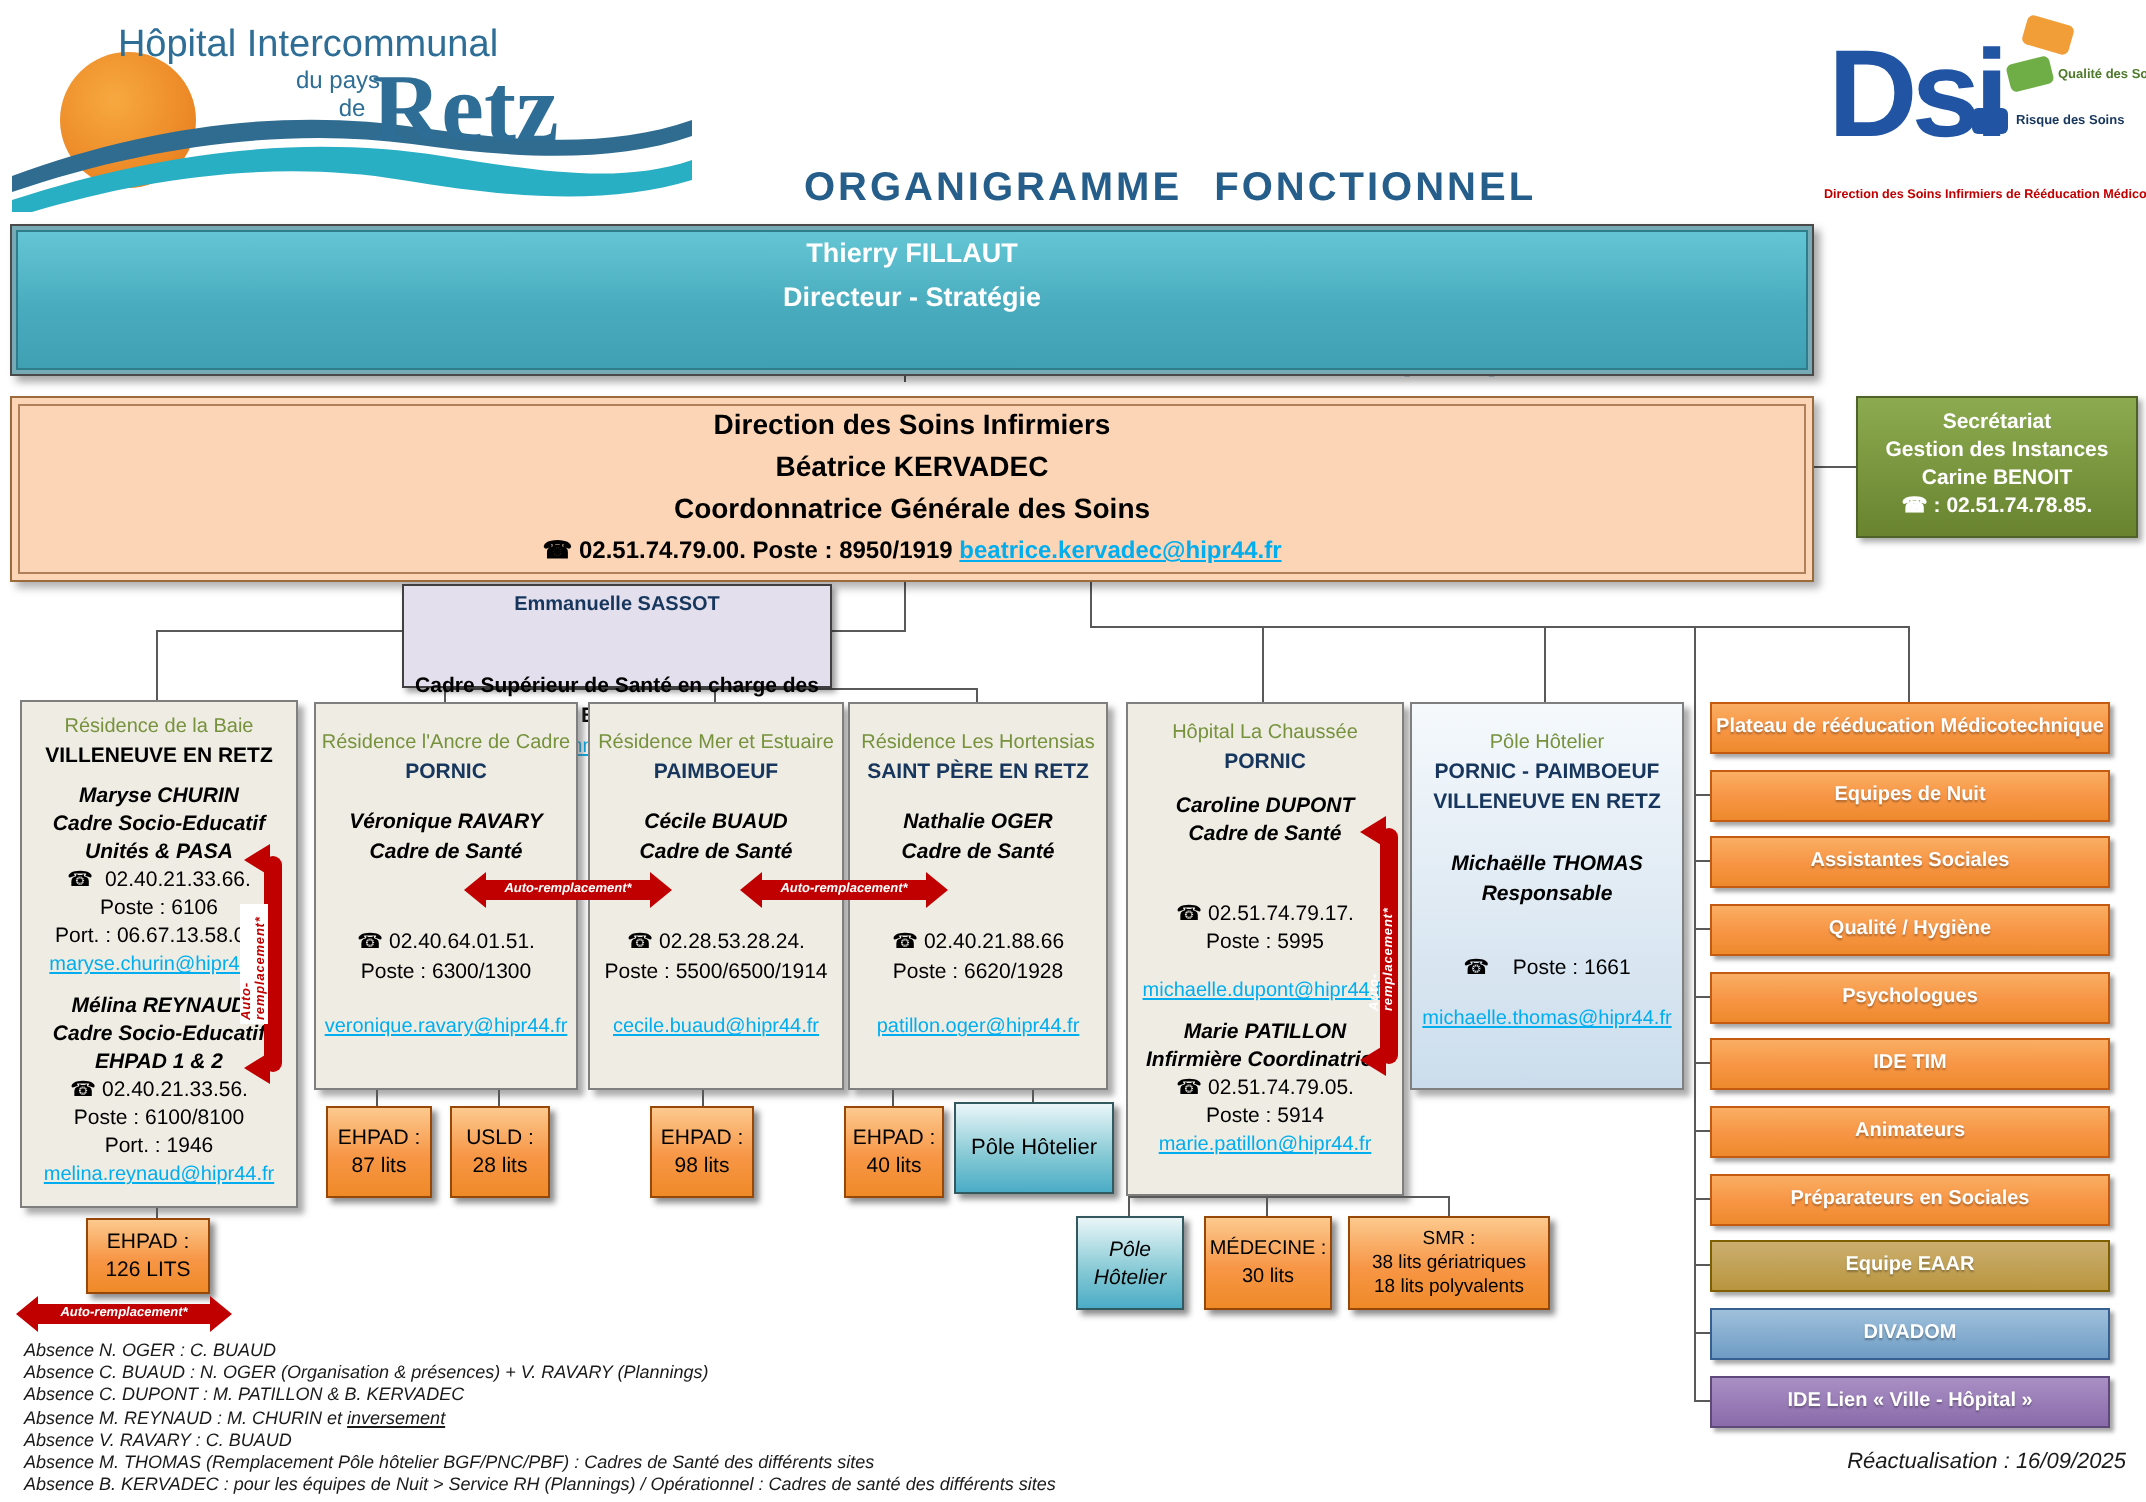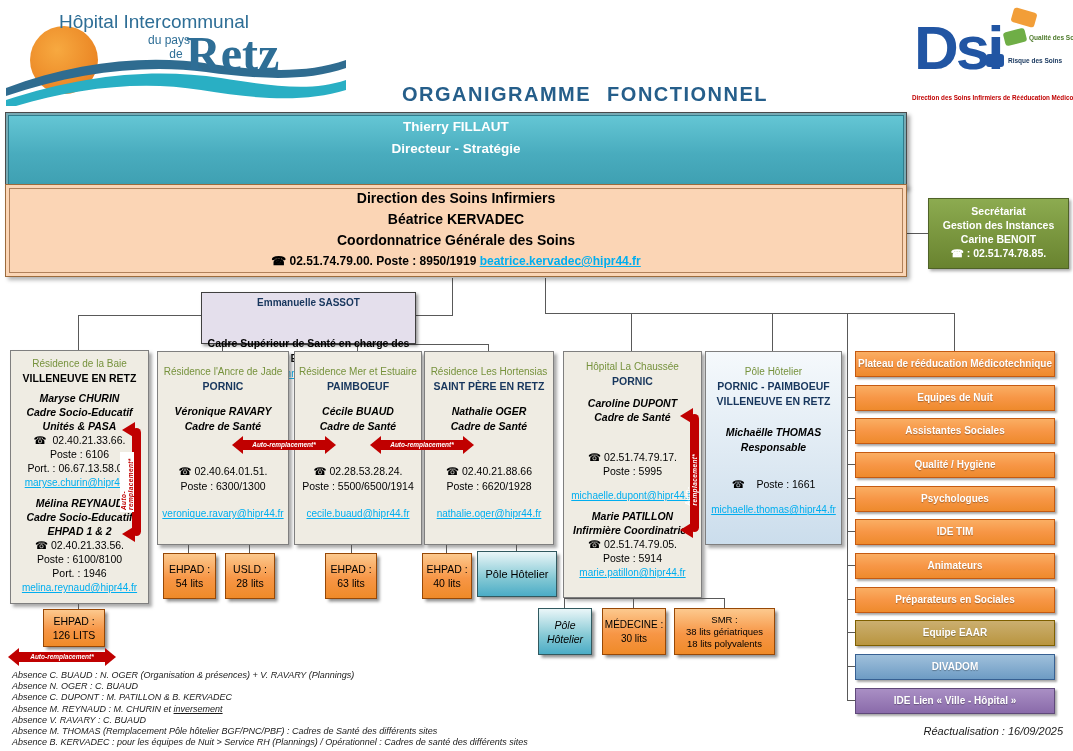--- a/index.html
+++ b/index.html
@@ -17,21 +17,21 @@
   .tag{position:absolute;font-size:6.5px;font-weight:bold;white-space:nowrap;}
   .dsisub{position:absolute;left:0;top:88px;width:156px;font-size:6.3px;font-weight:bold;
           color:#C00000;text-align:center;white-space:nowrap;}
   
   .box{position:absolute;text-align:center;z-index:2;}
   .box-dg{left:5px;top:112px;width:900px;height:71px;
      background:linear-gradient(180deg,#66C8D6 0%,#49ACBE 55%,#3E9FB1 100%);
      border:1px solid #4A4A4A;
      box-shadow:inset 0 0 0 2px rgba(255,255,255,.35), inset 0 0 0 3px #2E7D8D, 3px 3px 4px rgba(0,0,0,.35);
      color:#fff;font-weight:bold;font-size:13.5px;line-height:22px;padding-top:3px;}
-  .box-dsi{left:5px;top:184px;width:900px;height:88px;background:#FBD5B5;
+  .box-dsi{left:5px;top:198px;width:900px;height:88px;background:#FBD5B5;
      border:1px solid #9C6B3C;
      box-shadow:inset 0 0 0 3px #FBD5B5, inset 0 0 0 4px #B0805A, 3px 3px 4px rgba(0,0,0,.3);
      font-size:14px;line-height:21px;padding-top:3px;}
   .box-sec{left:928px;top:198px;width:139px;height:64px;
      background:linear-gradient(180deg,#8CAB50 0%,#77933C 60%,#69832F 100%);
      border:1px solid #4F6228;box-shadow:2px 2px 3px rgba(0,0,0,.35);
      color:#fff;font-weight:bold;font-size:10.5px;line-height:14px;padding-top:5px;}
   .box-sassot{left:201px;top:292px;width:213px;height:48px;background:#E4DFEC;
      border:1px solid #404040;box-shadow:2px 2px 3px rgba(0,0,0,.4);
      font-size:10.5px;line-height:15px;padding-top:2px;}
@@ -167,21 +167,21 @@
     <div class="b">Mélina REYNAUD</div>
     <div class="b">Cadre Socio-Educatif</div>
     <div class="b">EHPAD 1 &amp; 2</div>
     <div class="pre">☎ 02.40.21.33.56.</div>
     <div>Poste : 6100/8100</div>
     <div>Port. : 1946</div>
     <div><a class="link">melina.reynaud@hipr44.fr</a></div>
   </div>
 
   <div class="box col" style="left:157px;top:351px;width:130px;height:180px;padding-top:12px;line-height:15px;">
-    <div class="site">Résidence l'Ancre de Jade</div>
+    <div class="site">Résidence l'Ancre de Cadre</div>
     <div class="city">PORNIC</div>
     <div class="g10"></div>
     <div class="b">Véronique RAVARY</div>
     <div class="b">Cadre de Santé</div>
     <div class="g30"></div>
     <div class="pre">☎ 02.40.64.01.51.</div>
     <div>Poste : 6300/1300</div>
     <div class="g12"></div>
     <div><a class="link">veronique.ravary@hipr44.fr</a></div>
   </div>
@@ -202,21 +202,21 @@
   <div class="box col" style="left:424px;top:351px;width:128px;height:180px;padding-top:12px;line-height:15px;">
     <div class="site">Résidence Les Hortensias</div>
     <div class="city">SAINT PÈRE EN RETZ</div>
     <div class="g10"></div>
     <div class="b">Nathalie OGER</div>
     <div class="b">Cadre de Santé</div>
     <div class="g30"></div>
     <div class="pre">☎ 02.40.21.88.66</div>
     <div>Poste : 6620/1928</div>
     <div class="g12"></div>
-    <div><a class="link">nathalie.oger@hipr44.fr</a></div>
+    <div><a class="link">patillon.oger@hipr44.fr</a></div>
   </div>
 
   <div class="box col" style="left:563px;top:351px;width:137px;height:237px;padding-top:8px;">
     <div class="site">Hôpital La Chaussée</div>
     <div class="city">PORNIC</div>
     <div class="g8"></div>
     <div class="b">Caroline DUPONT</div>
     <div class="b">Cadre de Santé</div>
     <div class="g26"></div>
     <div class="pre">☎ 02.51.74.79.17.</div>
@@ -243,29 +243,29 @@
     <div class="g10"></div>
     <div><a class="link">michaelle.thomas@hipr44.fr</a></div>
   </div>
 
   <div class="sbox" style="left:43px;top:609px;width:60px;height:36px;">
     <div>EHPAD :</div>
     <div>126 LITS</div>
   </div>
   <div class="sbox" style="left:163px;top:553px;width:51px;height:44px;">
     <div>EHPAD :</div>
-    <div>54 lits</div>
+    <div>87 lits</div>
   </div>
   <div class="sbox" style="left:225px;top:553px;width:48px;height:44px;">
     <div>USLD :</div>
     <div>28 lits</div>
   </div>
   <div class="sbox" style="left:325px;top:553px;width:50px;height:44px;">
     <div>EHPAD :</div>
-    <div>63 lits</div>
+    <div>98 lits</div>
   </div>
   <div class="sbox" style="left:422px;top:553px;width:48px;height:44px;">
     <div>EHPAD :</div>
     <div>40 lits</div>
   </div>
   <div class="sbox teal" style="left:477px;top:551px;width:78px;height:44px;font-size:11px;">
     <div>Pôle Hôtelier</div>
   </div>
   <div class="sbox teal" style="left:538px;top:608px;width:52px;height:45px;font-style:italic;">
     <div>Pôle</div>
@@ -368,22 +368,22 @@
     <span class="lbl">Auto-remplacement*</span>
   </div>
   <div class="varrow white-on-red" style="left:680px;top:408px;height:130px;">
     <span class="bar"></span>
       <span class="tt"></span>
       <span class="tb"></span>
     <span class="lbl">Auto-remplacement*</span>
   </div>
 
   <div class="notes">
+    <div>Absence N. OGER : C. BUAUD</div>
     <div>Absence C. BUAUD : N. OGER (Organisation &amp; présences) + V. RAVARY (Plannings)</div>
-    <div>Absence N. OGER : C. BUAUD</div>
     <div>Absence C. DUPONT : M. PATILLON &amp; B. KERVADEC</div>
     <div><span>Absence M. REYNAUD : M. CHURIN et </span><span class="u">inversement</span></div>
     <div>Absence V. RAVARY : C. BUAUD</div>
     <div>Absence M. THOMAS (Remplacement Pôle hôtelier BGF/PNC/PBF) : Cadres de Santé des différents sites</div>
     <div>Absence B. KERVADEC : pour les équipes de Nuit &gt; Service RH (Plannings) / Opérationnel : Cadres de santé des différents sites</div>
   </div>
 
   <div class="footer">Réactualisation : 16/09/2025</div>
 
 </div>

